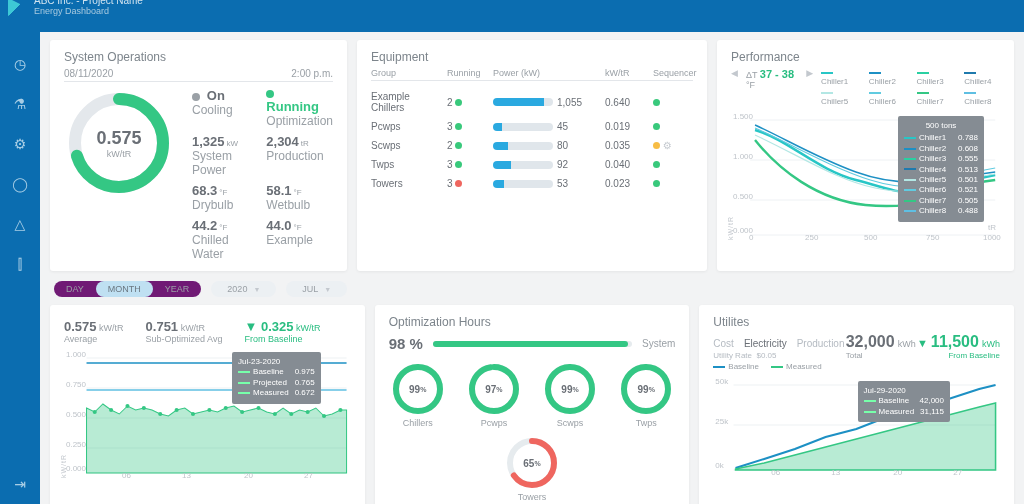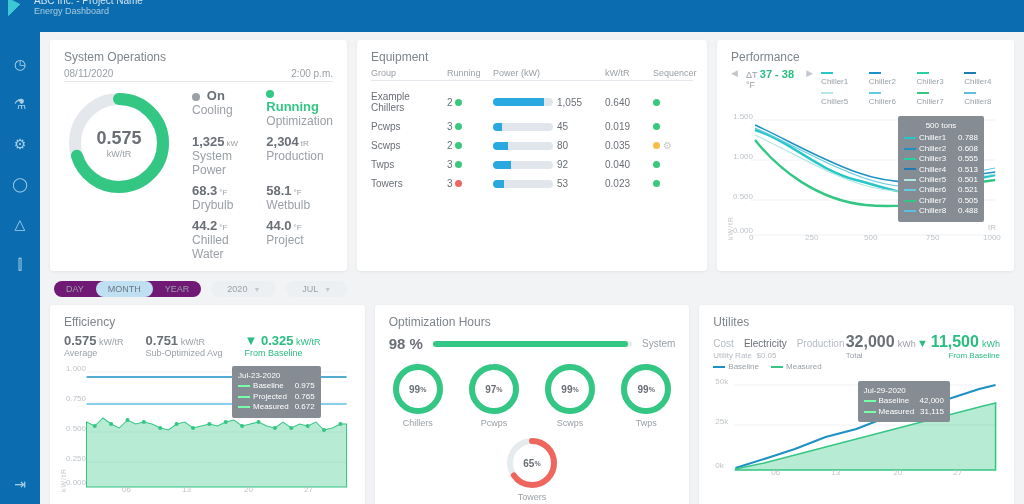--- a/index.html
+++ b/index.html
@@ -140,21 +140,21 @@
             <div class="stat">
               <span class="pill-dot" style="background:#34c784"></span>
               <span class="n" style="color:#34c784">Running</span>
               <div class="l">Optimization</div>
             </div>
             <div class="stat"><span class="n">1,325</span><span class="u">kW</span><div class="l">System Power</div></div>
             <div class="stat"><span class="n">2,304</span><span class="u">tR</span><div class="l">Production</div></div>
             <div class="stat"><span class="n">68.3</span><span class="u">°F</span><div class="l">Drybulb</div></div>
             <div class="stat"><span class="n">58.1</span><span class="u">°F</span><div class="l">Wetbulb</div></div>
             <div class="stat"><span class="n">44.2</span><span class="u">°F</span><div class="l">Chilled Water</div></div>
-            <div class="stat"><span class="n">44.0</span><span class="u">°F</span><div class="l">Project</div></div>
+            <div class="stat"><span class="n">44.0</span><span class="u">°F</span><div class="l">Example</div></div>
           </div>
         </div>
       </div>
 
       <div class="card">
         <h3>Equipment</h3>
         <div class="eq-head">
           <span>Group</span>
           <span>Running</span>
           <span>Power (kW)</span>
@@ -305,21 +305,20 @@
         <span class="act">MONTH</span>
         <span>YEAR</span>
       </div>
       <div class="filtbtn"><span>2020</span><span class="tri">▼</span></div>
       <div class="filtbtn"><span>JUL</span><span class="tri">▼</span></div>
     </div>
 
     <div class="row">
 
       <div class="card">
-        <h3>Efficiency</h3>
         <div class="eff-metrics" id="eff-metrics">
             <div><span class="b ">0.575</span> <span>kW/tR</span><div>Average</div></div>
             <div><span class="b ">0.751</span> <span>kW/tR</span><div>Sub-Optimized Avg</div></div>
             <div class="g"><span class="b g">▼ 0.325</span> <span>kW/tR</span><div>From Baseline</div></div>
           </div>
         <div class="eff-chart">
           <svg width="100%" height="100%" viewBox="0 0 280 130" preserveAspectRatio="none">
             <line x1="22" y1="10" x2="276" y2="10" stroke="#eef1f4"></line>
             <line x1="22" y1="40" x2="276" y2="40" stroke="#eef1f4"></line>
             <line x1="22" y1="70" x2="276" y2="70" stroke="#eef1f4"></line>

